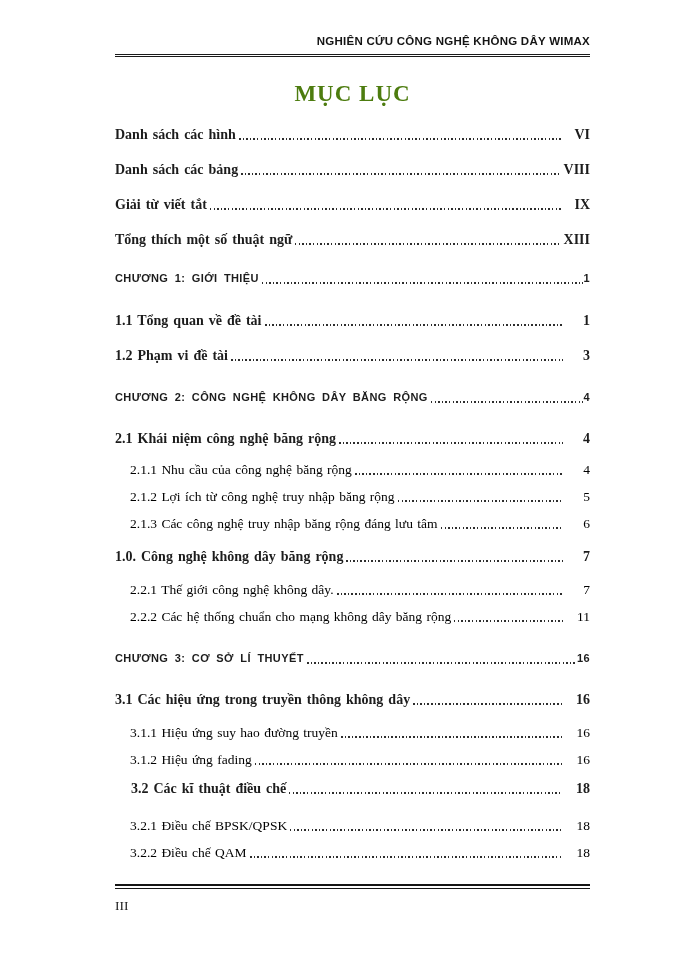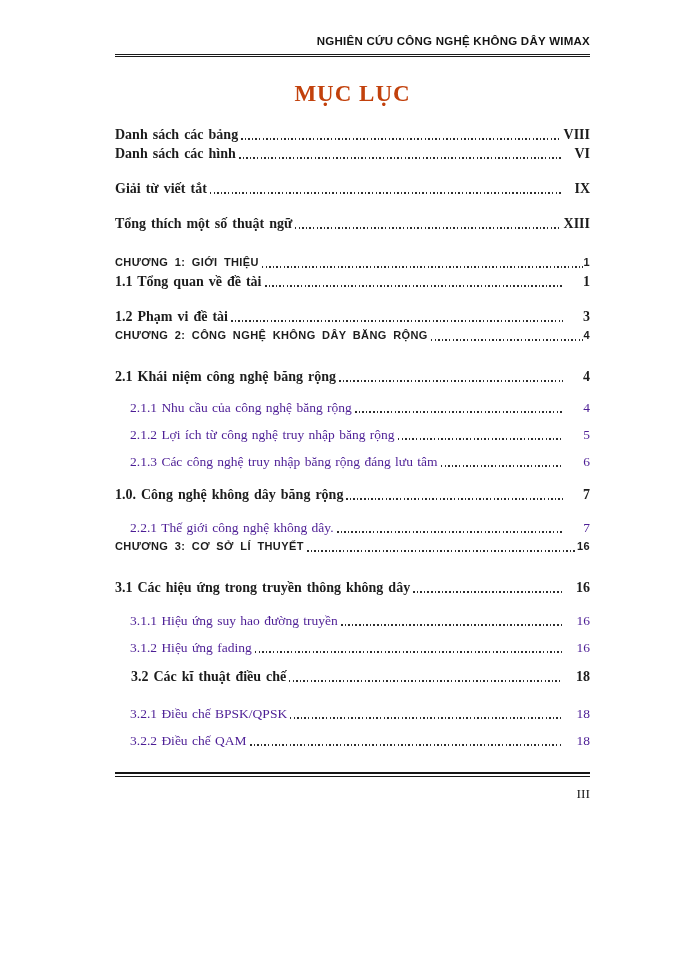--- a/index.html
+++ b/index.html
@@ -34,21 +34,21 @@
     border-top: 3px double #1a1a1a;
   }
   
   .doc-title {
     margin-top: 23px;
     text-align: center;
     font-family: "Liberation Serif", serif;
     font-weight: bold;
     font-size: 23px;
     letter-spacing: 1px;
-    color: #c2410c;
+    color: #4d7c0f;
   }
   
   .toc { margin-top: 18px; }
   .row {
     display: flex;
     align-items: flex-end;
     line-height: 19px;
     white-space: nowrap;
   }
   .row .lbl { flex: 0 0 auto; }
@@ -82,71 +82,71 @@
   }
   .ch .pg { min-width: 0; }
   .ch .leader { margin-right: 0; }
   
   .sub { padding-left: 15px; }
   .sub .lbl, .sub .pg {
     font-family: "Liberation Serif", serif;
     font-weight: normal;
     font-size: 13.5px;
     word-spacing: 1px;
-    color: #4c1d95;
+    color: #000000;
   }
   
   .g8  { margin-top: 8px; }
   .g10 { margin-top: 10px; margin-left: 16px; }
   .g12 { margin-top: 12px; }
   .g14 { margin-top: 14px; }
   .g16 { margin-top: 16px; }
   .g18 { margin-top: 18px; }
   .g20 { margin-top: 20px; }
   .g22 { margin-top: 22px; }
-  .g23 { }
+  .g23 { margin-top: 23px; }
   
   .footer-rule {
     margin-top: 22px;
     height: 5px;
     border-top: 2.5px solid #161616;
     border-bottom: 1px solid #161616;
   }
   .footer-pagenum {
     margin-top: 9px;
-    text-align: right;
+    text-align: left;
     font-family: "Liberation Serif", serif;
     font-size: 13.5px;
     color: #1c1c1c;
   }
 </style>
 </head>
 <body>
 
 <div class="page">
 
   <div class="running-header">NGHIÊN CỨU CÔNG NGHỆ KHÔNG DÂY WIMAX</div>
   <div class="header-rule"></div>
 
   <div class="doc-title">MỤC LỤC</div>
 
   <div class="toc">
 
+    <div class="row fm">
+      <span class="lbl">Danh sách các hình</span>
+      <span class="leader"></span>
+      <span class="pg">VI</span>
+    </div>
+
     <div class="row fm g16">
       <span class="lbl">Danh sách các bảng</span>
       <span class="leader"></span>
       <span class="pg">VIII</span>
     </div>
 
-    <div class="row fm">
-      <span class="lbl">Danh sách các hình</span>
-      <span class="leader"></span>
-      <span class="pg">VI</span>
-    </div>
-
     <div class="row fm g16">
       <span class="lbl">Giải từ viết tắt</span>
       <span class="leader"></span>
       <span class="pg">IX</span>
     </div>
 
     <div class="row fm g16">
       <span class="lbl">Tổng thích một số thuật ngữ</span>
       <span class="leader"></span>
       <span class="pg">XIII</span>
@@ -205,20 +205,25 @@
       <span class="leader"></span>
       <span class="pg">7</span>
     </div>
 
     <div class="row sub g14">
       <span class="lbl">2.2.1 Thế giới công nghệ không dây.</span>
       <span class="leader"></span>
       <span class="pg">7</span>
     </div>
 
+    <div class="row sub g8">
+      <span class="lbl">2.2.2 Các hệ thống chuẩn cho mạng không dây băng rộng</span>
+      <span class="leader"></span>
+      <span class="pg">11</span>
+    </div>
 
     <div class="row ch g23">
       <span class="lbl">CHƯƠNG 3: CƠ SỞ LÍ THUYẾT</span>
       <span class="leader"></span>
       <span class="pg">16</span>
     </div>
 
     <div class="row sec g22">
       <span class="lbl">3.1 Các hiệu ứng trong truyền thông không dây</span>
       <span class="leader"></span>

